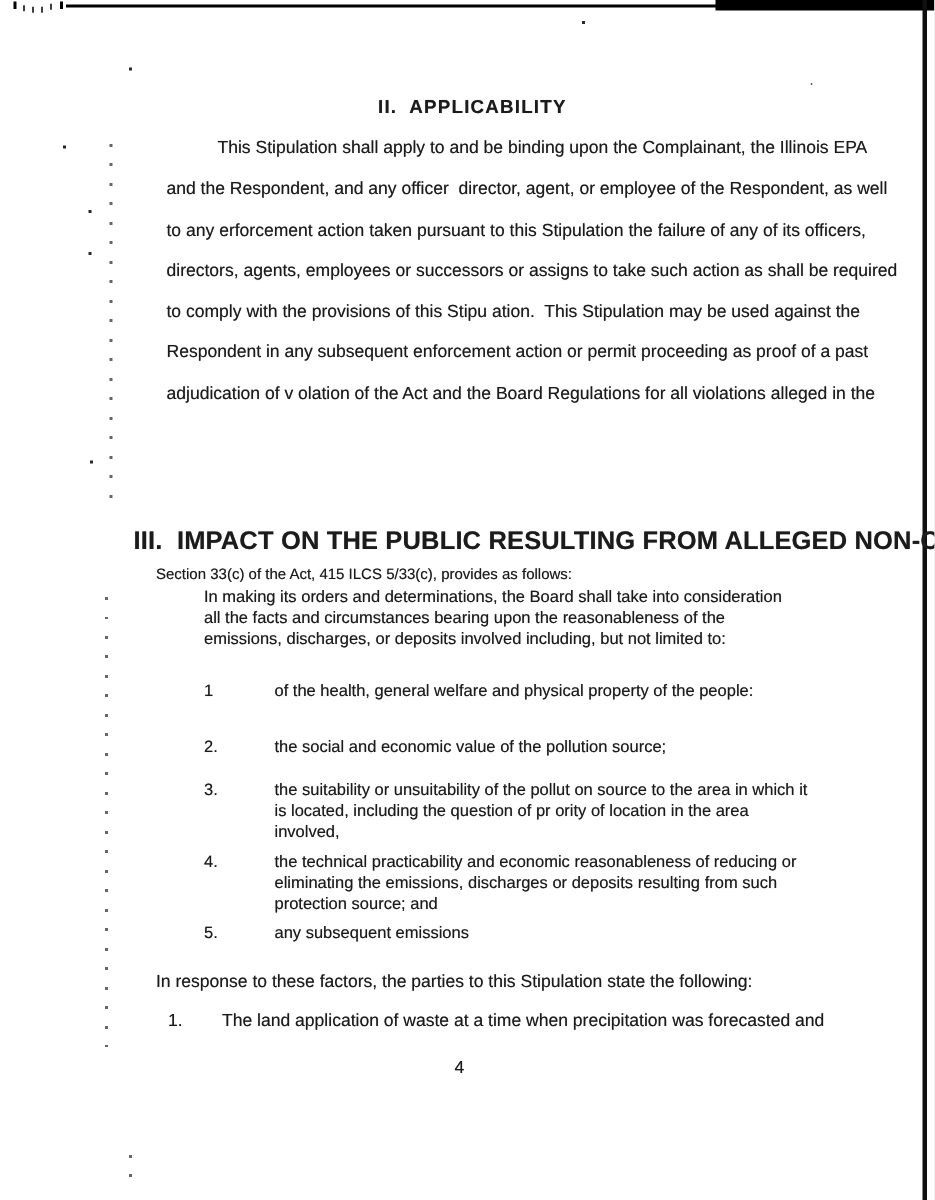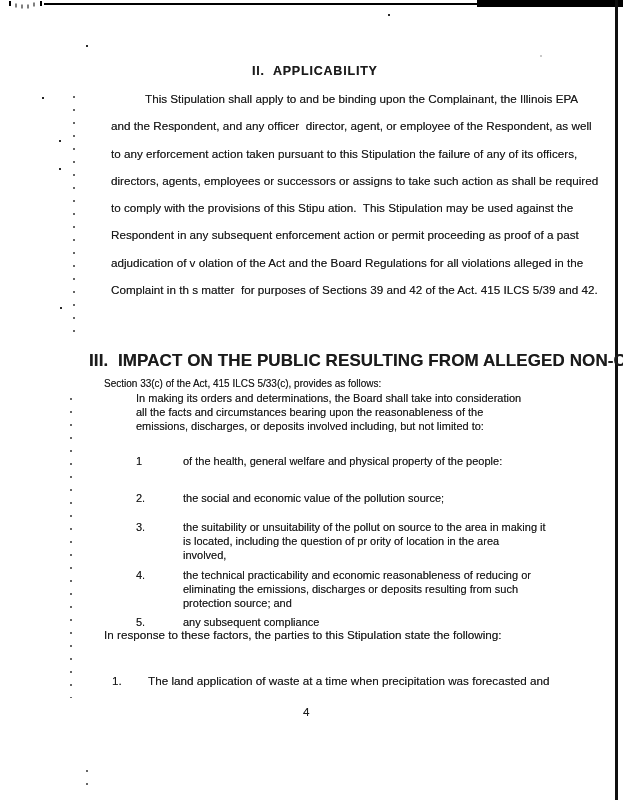--- a/index.html
+++ b/index.html
@@ -49,21 +49,21 @@
   .factor { position:absolute; left:136px; font-size:11px; }
   .factor .fnum { position:absolute; left:0; top:0; line-height:13.8px; }
   .factor .flines { margin-left:47px; }
   .factor .fline { line-height:13.8px; white-space:pre; }
   .factor-1 { top:455px; }
   .factor-2 { top:492px; }
   .factor-3 { top:521px; }
   .factor-4 { top:569px; }
   .factor-5 { top:616px; }
 
-  .response-intro { position:absolute; left:104px; top:628px; font-size:11.7px; white-space:pre; }
+  .response-intro { position:absolute; left:104px; top:648px; font-size:11.7px; white-space:pre; }
   .ritem { position:absolute; left:112px; top:674px; font-size:11.7px; }
   .ritem .rnum { position:absolute; left:0; top:0; line-height:14px; }
   .ritem .rlines { margin-left:36px; }
   .ritem .rline { line-height:14px; white-space:pre; }
 
   .pagenum { position:absolute; left:303px; top:705px; font-size:11.7px; }
 </style>
 </head>
 <body>
 
@@ -80,21 +80,20 @@
 
   <h2 class="h2">II.  APPLICABILITY</h2>
   <div class="para2">
     <div class="p2line">This Stipulation shall apply to and be binding upon the Complainant, the Illinois EPA</div>
       <div class="p2line">and the Respondent, and any officer  director, agent, or employee of the Respondent, as well</div>
       <div class="p2line">to any erforcement action taken pursuant to this Stipulation the failure of any of its officers,</div>
       <div class="p2line">directors, agents, employees or successors or assigns to take such action as shall be required</div>
       <div class="p2line">to comply with the provisions of this Stipu ation.  This Stipulation may be used against the</div>
       <div class="p2line">Respondent in any subsequent enforcement action or permit proceeding as proof of a past</div>
       <div class="p2line">adjudication of v olation of the Act and the Board Regulations for all violations alleged in the</div>
-      <div class="p2line">Complaint in th s matter  for purposes of Sections 39 and 42 of the Act. 415 ILCS 5/39 and 42.</div>
   </div>
 
   <h2 class="h3">III.  IMPACT ON THE PUBLIC RESULTING FROM ALLEGED NON-COMPLIANCE</h2>
   <div class="intro">Section 33(c) of the Act, 415 ILCS 5/33(c), provides as follows:</div>
 
   <div class="quote">
     <div class="qline">In making its orders and determinations, the Board shall take into consideration</div>
       <div class="qline">all the facts and circumstances bearing upon the reasonableness of the</div>
       <div class="qline">emissions, discharges, or deposits involved including, but not limited to:</div>
   </div>
@@ -107,37 +106,37 @@
   </div>
   <div class="factor factor-2">
     <span class="fnum">2.</span>
     <div class="flines">
       <div class="fline">the social and economic value of the pollution source;</div>
     </div>
   </div>
   <div class="factor factor-3">
     <span class="fnum">3.</span>
     <div class="flines">
-      <div class="fline">the suitability or unsuitability of the pollut on source to the area in making it</div>
+      <div class="fline">the suitability or unsuitability of the pollut on source to the area in which it</div>
         <div class="fline">is located, including the question of pr ority of location in the area</div>
         <div class="fline">involved,</div>
     </div>
   </div>
   <div class="factor factor-4">
     <span class="fnum">4.</span>
     <div class="flines">
       <div class="fline">the technical practicability and economic reasonableness of reducing or</div>
         <div class="fline">eliminating the emissions, discharges or deposits resulting from such</div>
         <div class="fline">protection source; and</div>
     </div>
   </div>
   <div class="factor factor-5">
     <span class="fnum">5.</span>
     <div class="flines">
-      <div class="fline">any subsequent compliance</div>
+      <div class="fline">any subsequent emissions</div>
     </div>
   </div>
 
   <div class="response-intro">In response to these factors, the parties to this Stipulation state the following:</div>
 
   <div class="ritem">
     <span class="rnum">1.</span>
     <div class="rlines">
       <div class="rline">The land application of waste at a time when precipitation was forecasted and</div>
     </div>

